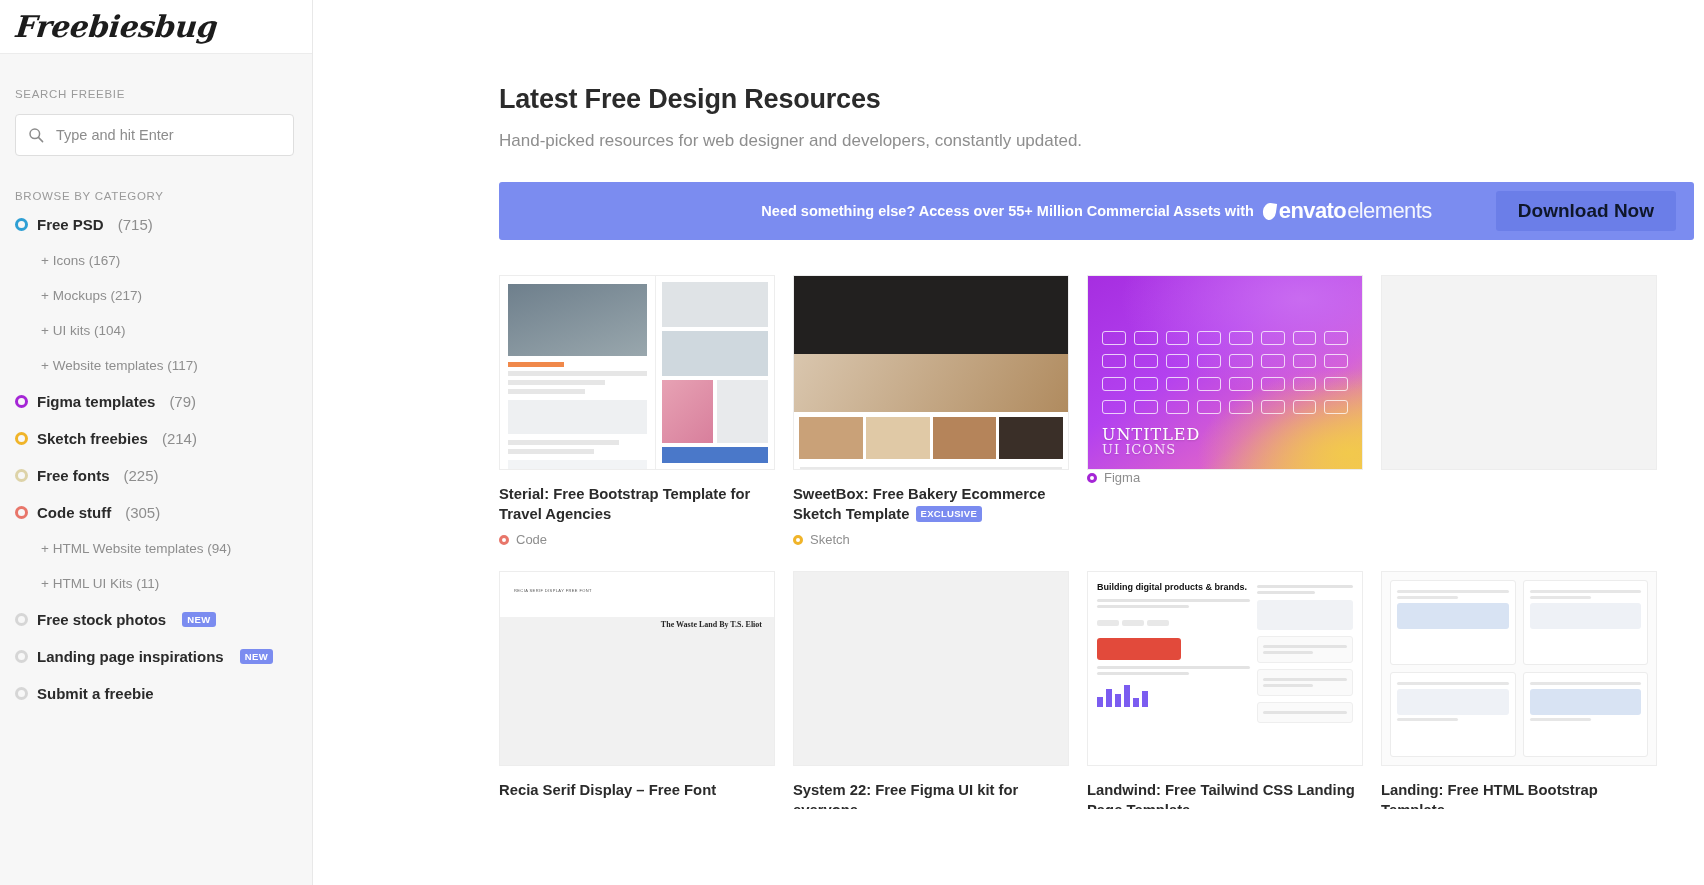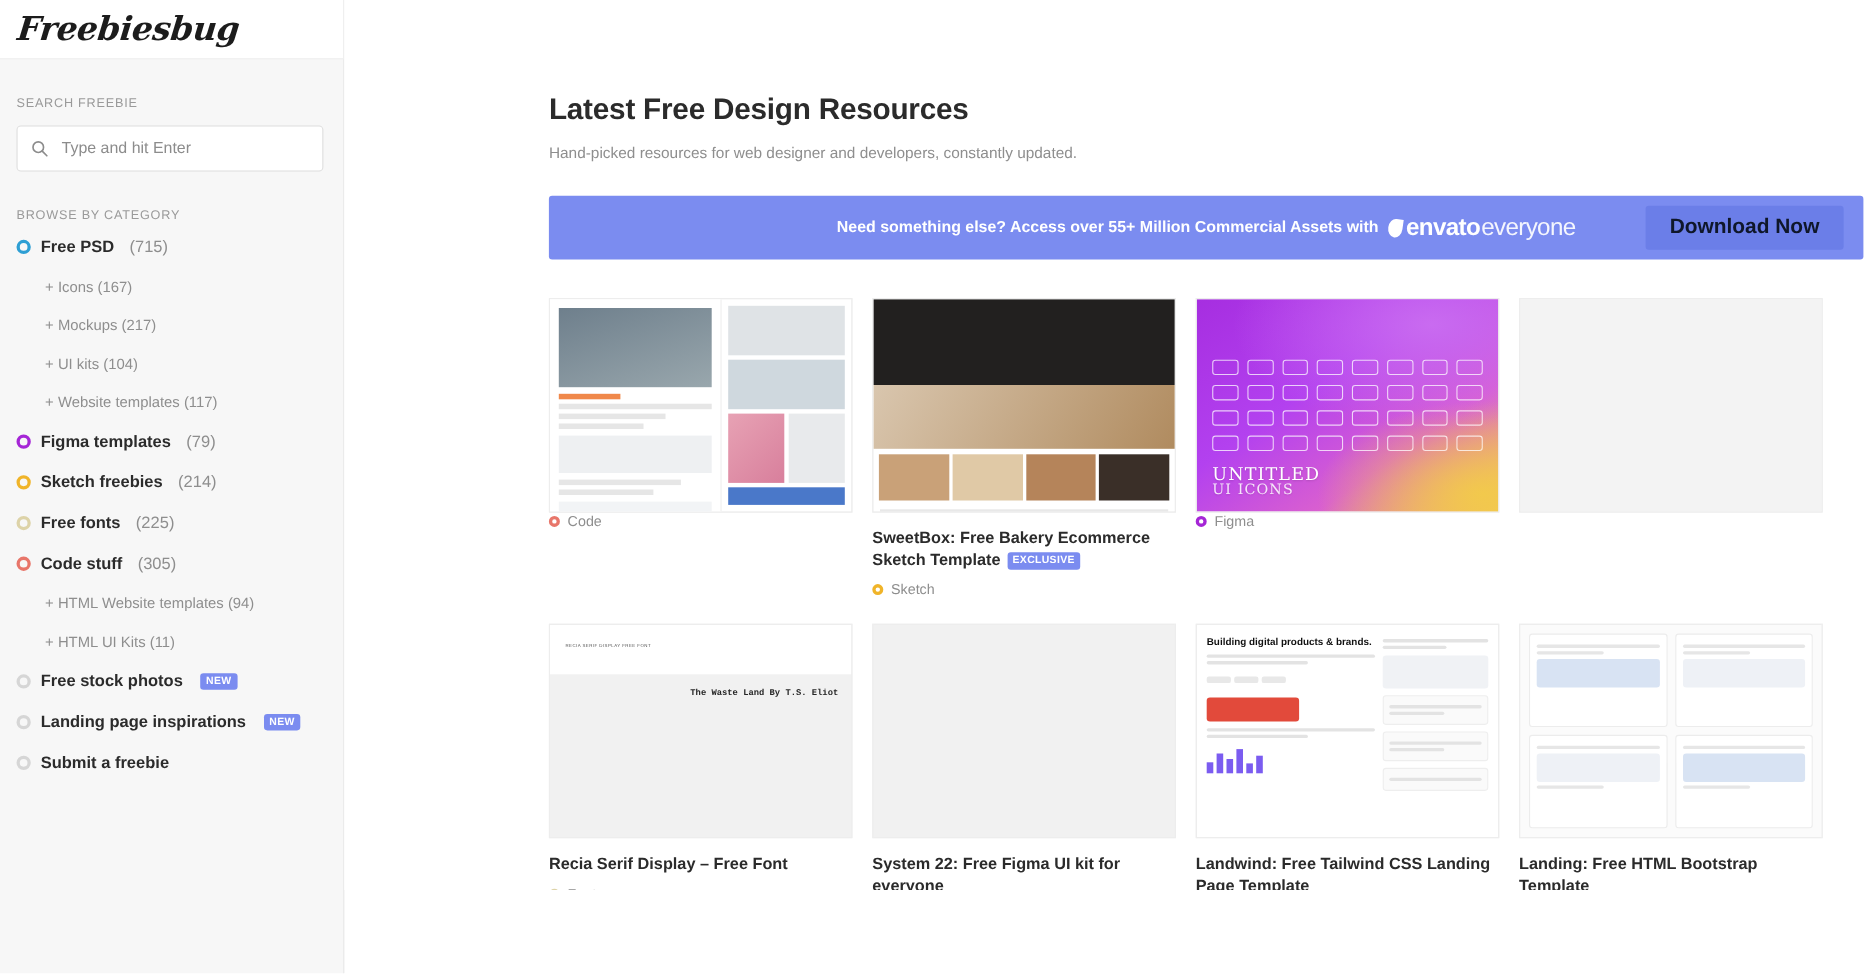--- a/index.html
+++ b/index.html
@@ -85,21 +85,21 @@
   
   .main {
     flex:1 1 auto; height:809px; overflow:hidden;
     padding:0 0 16px 0; position:relative; background:#fff;
   }
   .main-inner { padding:84px 0 0 186px; }
   .page-title {
     font-size:27px; font-weight:bold; color:#2b2b2b; margin:0 0 16px 0;
     letter-spacing:-0.2px;
   }
-  .page-sub { font-size:14px; color:#8e8e8e; margin:0 0 31px 0; }
+  .page-sub { font-size:17px; color:#8e8e8e; margin:0 0 31px 0; }
 
   .promo {
     width:1195px; height:58px;
     background:#7b8cf0; border-radius:3px;
     display:flex; align-items:center; justify-content:center;
     position:relative; margin-bottom:35px;
   }
   .promo-text {
     color:#ffffff; font-size:14.5px; font-weight:bold;
     display:flex; align-items:center; gap:9px;
@@ -197,22 +197,22 @@
 
   .art-blank { background:#f3f3f3; }
 
   .art-recia { background:#fff; padding:16px 14px; position:relative; }
   .art-recia .kicker { font-size:4px; letter-spacing:.4px; color:#555; margin-bottom:8px; }
   .art-recia .big {
     font-family:"DejaVu Serif", serif; font-weight:bold;
     font-size:27px; line-height:.98; color:#262626; letter-spacing:-0.5px;
   }
   .art-recia .credit {
-    position:absolute; right:12px; top:58px; text-align:right;
-    font-family:Liberation Mono, monospace; font-weight:bold;
+    position:absolute; right:12px; top:48px; text-align:right;
+    font-family:Liberation Serif, serif; font-weight:bold;
     font-size:8px; line-height:1.2; color:#262626;
   }
 
   .art-sys {
     background:linear-gradient(150deg,#d8167a 0%, #e8305d 30%, #f14a52 50%, #ff4d4d 60%, #2f9fe0 100%);
     position:relative; overflow:hidden;
   }
   .art-sys .sky {
     position:absolute; right:0; top:0; width:62%; height:46%;
     background:#2f9fe0; border-bottom-left-radius:100% 100%;
@@ -332,21 +332,21 @@
 
       <h1 class="page-title">Latest Free Design Resources</h1>
       <p class="page-sub">Hand-picked resources for web designer and developers, constantly updated.</p>
 
       <div class="promo">
         <div class="promo-text">
           <span>Need something else? Access over 55+ Million Commercial Assets with</span>
           <span class="envato">
             <span class="leaf"></span>
             <span class="bold">envato</span>
-            <span class="light">everyone</span>
+            <span class="light">elements</span>
           </span>
         </div>
         <button class="promo-btn">Download Now</button>
       </div>
 
       <div class="grid">
 
         <div class="card">
           <div class="thumb">
             <div class="art art-sterial">
@@ -365,20 +365,21 @@
                 <div class="ph"></div>
                   <div class="ph" style="background:#cfd8de"></div>
                 <div style="display:flex;gap:4px;flex:1.4">
                     <div class="ph pink" style="flex:1"></div>
                     <div class="ph" style="flex:1;background:#e8eaec"></div>
                   </div>
                 <div class="ph blue" style="flex:.35"></div>
               </div>
             </div>
           </div>
+          <div class="card-title">Sterial: Free Bootstrap Template for Travel Agencies</div>
           <div class="tag-row">
             <span class="tag">
               <span class="dot red"></span>
               <span class="tag-name">Code</span>
             </span>
           </div>
         </div>
 
         <div class="card">
           <div class="thumb">

